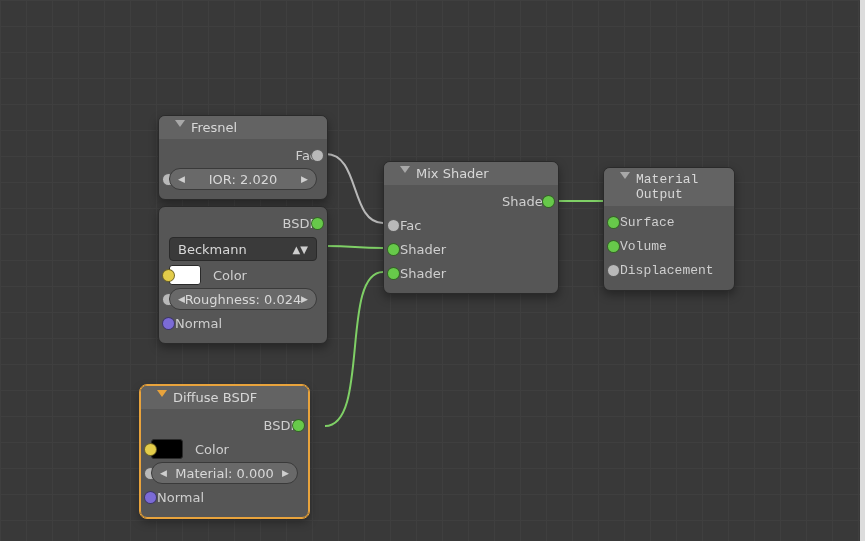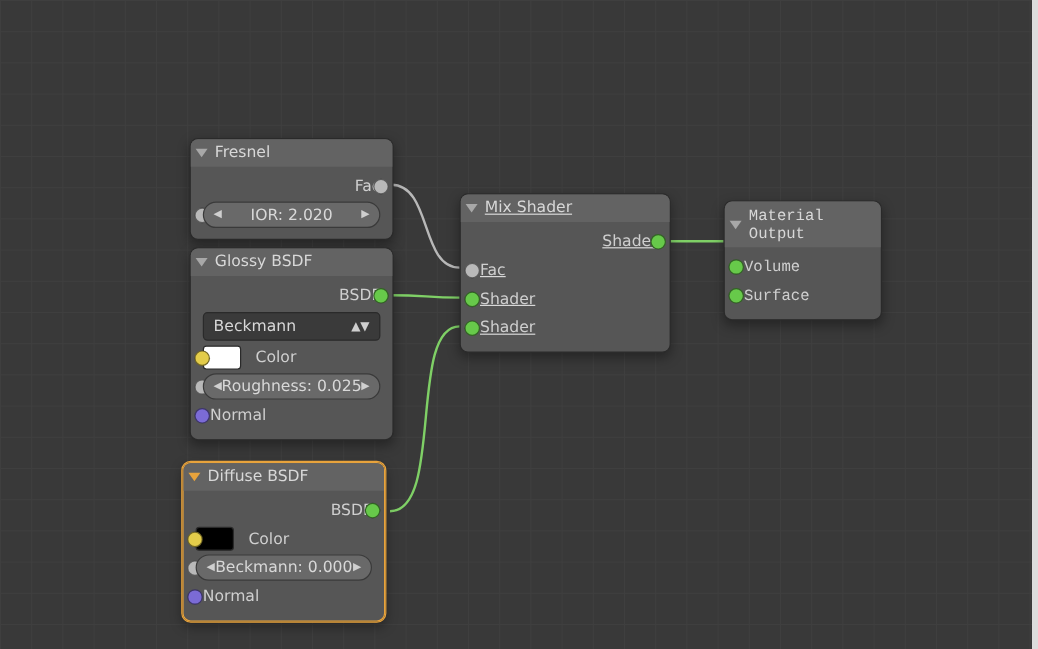--- a/index.html
+++ b/index.html
@@ -38,24 +38,24 @@
 
   .node{
     position:absolute;
     background:var(--node-bg);
     border:1px solid var(--node-border);
     border-radius:7px;
     box-shadow:var(--shadow);
   }
   .node.selected{outline:1px solid var(--selected);border-color:var(--selected);}
   .node .header{
-    display:flex;align-items:center;gap:6px;
+    display:flex;gap:6px;
     background:var(--node-header);
     border-radius:6px 6px 0 0;
-    padding:4px 4px;
+    padding:4px 16px;
     color:var(--text);
     font-size:13px;
   }
   .node .header .tri{
     width:0;height:0;border-left:5px solid transparent;border-right:5px solid transparent;
     border-top:7px solid #a8a8a8;
   }
   .node.selected .header .tri{border-top-color:var(--selected);}
   .node .body{padding:4px 10px 8px 10px;position:relative;}
   .row{display:flex;align-items:center;height:24px;position:relative;}
@@ -121,86 +121,82 @@
         <div class="pill">
           <span class="arrow l">◀</span>
           <span>IOR: 2.020</span>
           <span class="arrow r">▶</span>
         </div>
       </div>
     </div>
   </div>
 
   <div class="node" style="left:158px;top:206px;width:168px;">
-    <div class="header">
-      <span class="tri"></span>
-      <span>Glossy BSDF</span>
-    </div>
     <div class="body">
       <div class="row right">
         <span class="label">BSDF</span>
         <span class="socket out sock-green" style="top:6px;"></span>
       </div>
       <div class="row" style="height:28px;justify-content:flex-end;">
         <div class="select">
           <span>Beckmann</span>
           <span class="caret">▲▼</span>
         </div>
       </div>
       <div class="row">
         <span class="socket in sock-yellow" style="top:6px;"></span>
         <span class="swatch" style="background:#fff;"></span>
         <span class="label">Color</span>
       </div>
       <div class="row">
         <span class="socket in sock-grey" style="top:6px;"></span>
         <div class="pill">
           <span class="arrow l">◀</span>
-          <span>Roughness: 0.025</span>
+          <span>Roughness: 0.024</span>
           <span class="arrow r">▶</span>
         </div>
       </div>
       <div class="row">
         <span class="socket in sock-purple" style="top:6px;"></span>
         <span class="label" style="margin-left:6px;">Normal</span>
       </div>
     </div>
   </div>
 
-  <div class="node selected" style="left:152px;top:385px;width:167px;">
+  <div class="node selected" style="left:140px;top:385px;width:167px;">
     <div class="header">
       <span class="tri"></span>
       <span>Diffuse BSDF</span>
     </div>
     <div class="body">
       <div class="row right">
         <span class="label">BSDF</span>
         <span class="socket out sock-green" style="top:6px;"></span>
       </div>
       <div class="row">
         <span class="socket in sock-yellow" style="top:6px;"></span>
         <span class="swatch" style="background:#000;"></span>
         <span class="label">Color</span>
       </div>
       <div class="row">
         <span class="socket in sock-grey" style="top:6px;"></span>
         <div class="pill">
           <span class="arrow l">◀</span>
-          <span>Beckmann: 0.000</span>
+          <span>Material: 0.000</span>
           <span class="arrow r">▶</span>
         </div>
       </div>
       <div class="row">
         <span class="socket in sock-purple" style="top:6px;"></span>
         <span class="label" style="margin-left:6px;">Normal</span>
       </div>
     </div>
   </div>
 
-  <div class="node" style="left:383px;top:161px;width:174px;text-decoration:underline;">
+  <div class="node" style="left:383px;top:161px;width:174px;">
     <div class="header">
       <span class="tri"></span>
       <span>Mix Shader</span>
     </div>
     <div class="body">
       <div class="row right">
         <span class="label">Shader</span>
         <span class="socket out sock-green" style="top:6px;"></span>
       </div>
       <div class="row">
@@ -219,23 +215,27 @@
   </div>
 
   <div class="node" style="left:603px;top:167px;width:130px;font-family:Liberation Mono, monospace;">
     <div class="header">
       <span class="tri"></span>
       <span>Material Output</span>
     </div>
     <div class="body">
       <div class="row">
         <span class="socket in sock-green" style="top:6px;"></span>
+        <span class="label" style="margin-left:6px;">Surface</span>
+      </div>
+      <div class="row">
+        <span class="socket in sock-green" style="top:6px;"></span>
         <span class="label" style="margin-left:6px;">Volume</span>
       </div>
       <div class="row">
-        <span class="socket in sock-green" style="top:6px;"></span>
-        <span class="label" style="margin-left:6px;">Surface</span>
+        <span class="socket in sock-grey" style="top:6px;"></span>
+        <span class="label" style="margin-left:6px;">Displacement</span>
       </div>
     </div>
   </div>
 
   <div class="side-strip"></div>
 </div>
 
 </body></html>

